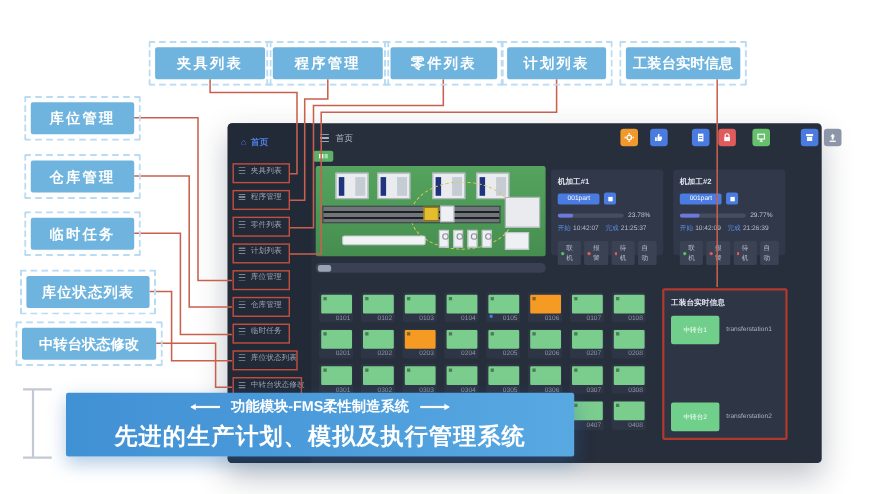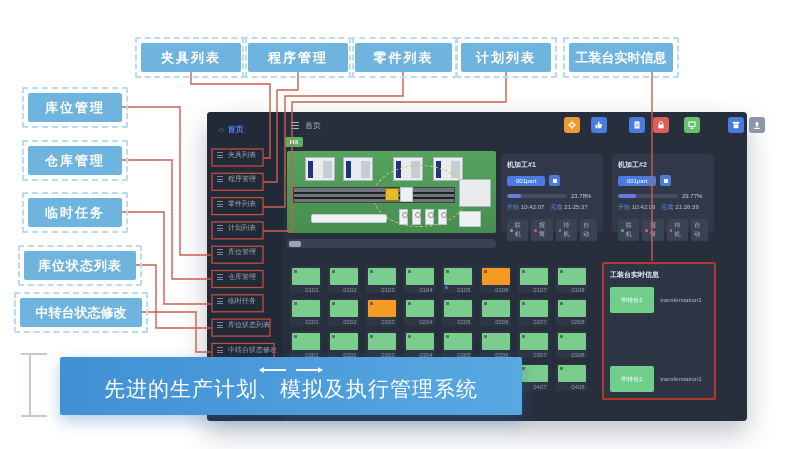--- a/index.html
+++ b/index.html
@@ -113,21 +113,21 @@
   .banner { position:absolute; left:60px; top:357px; width:462px; height:58px; z-index:7;
             background:linear-gradient(90deg,#4090d4,#58a8e2); border-radius:2px;
             display:flex; flex-direction:column; align-items:center; justify-content:center;
             box-shadow:0 6px 16px rgba(40,110,180,.35); }
   .banner-sub { display:flex; align-items:center; gap:10px; color:#fff; font-size:13px; font-weight:bold; }
   .deco { width:26px; height:2px; background:rgba(255,255,255,.95); position:relative; }
   .deco::after { content:""; position:absolute; top:-2px; width:0; height:0; border-top:3px solid transparent;
                  border-bottom:3px solid transparent; }
   .deco.l::after { left:-1px; border-right:5px solid rgba(255,255,255,.95); }
   .deco.r::after { right:-1px; border-left:5px solid rgba(255,255,255,.95); }
-  .banner-title { margin-top:4px; color:#fff; font-size:21px; font-weight:normal; letter-spacing:1px;text-align:center; }
+  .banner-title { margin-top:4px; color:#fff; font-size:21px; font-weight:bold; letter-spacing:1px;text-align:center; }
 </style>
 </head>
 <body>
 
 <div class="stage">
 
   <div class="dashboard">
 
     <div class="sidebar">
       <div class="brand">
@@ -592,18 +592,19 @@
 
   <div class="callout" style="left:28px;top:93px;width:94px">库位管理</div>
   <div class="callout" style="left:28px;top:146px;width:94px">仓库管理</div>
   <div class="callout" style="left:28px;top:198px;width:94px">临时任务</div>
   <div class="callout" style="left:24px;top:251px;width:112px;letter-spacing:1px">库位状态列表</div>
   <div class="callout" style="left:20px;top:298px;width:122px;letter-spacing:0">中转台状态修改</div>
 
   <div class="banner">
     <div class="banner-sub">
       <span class="deco l"></span>
+      <span>功能模块-FMS柔性制造系统</span>
       <span class="deco r"></span>
     </div>
     <div class="banner-title">先进的生产计划、模拟及执行管理系统</div>
   </div>
 
 </div>
 
 </body></html>

